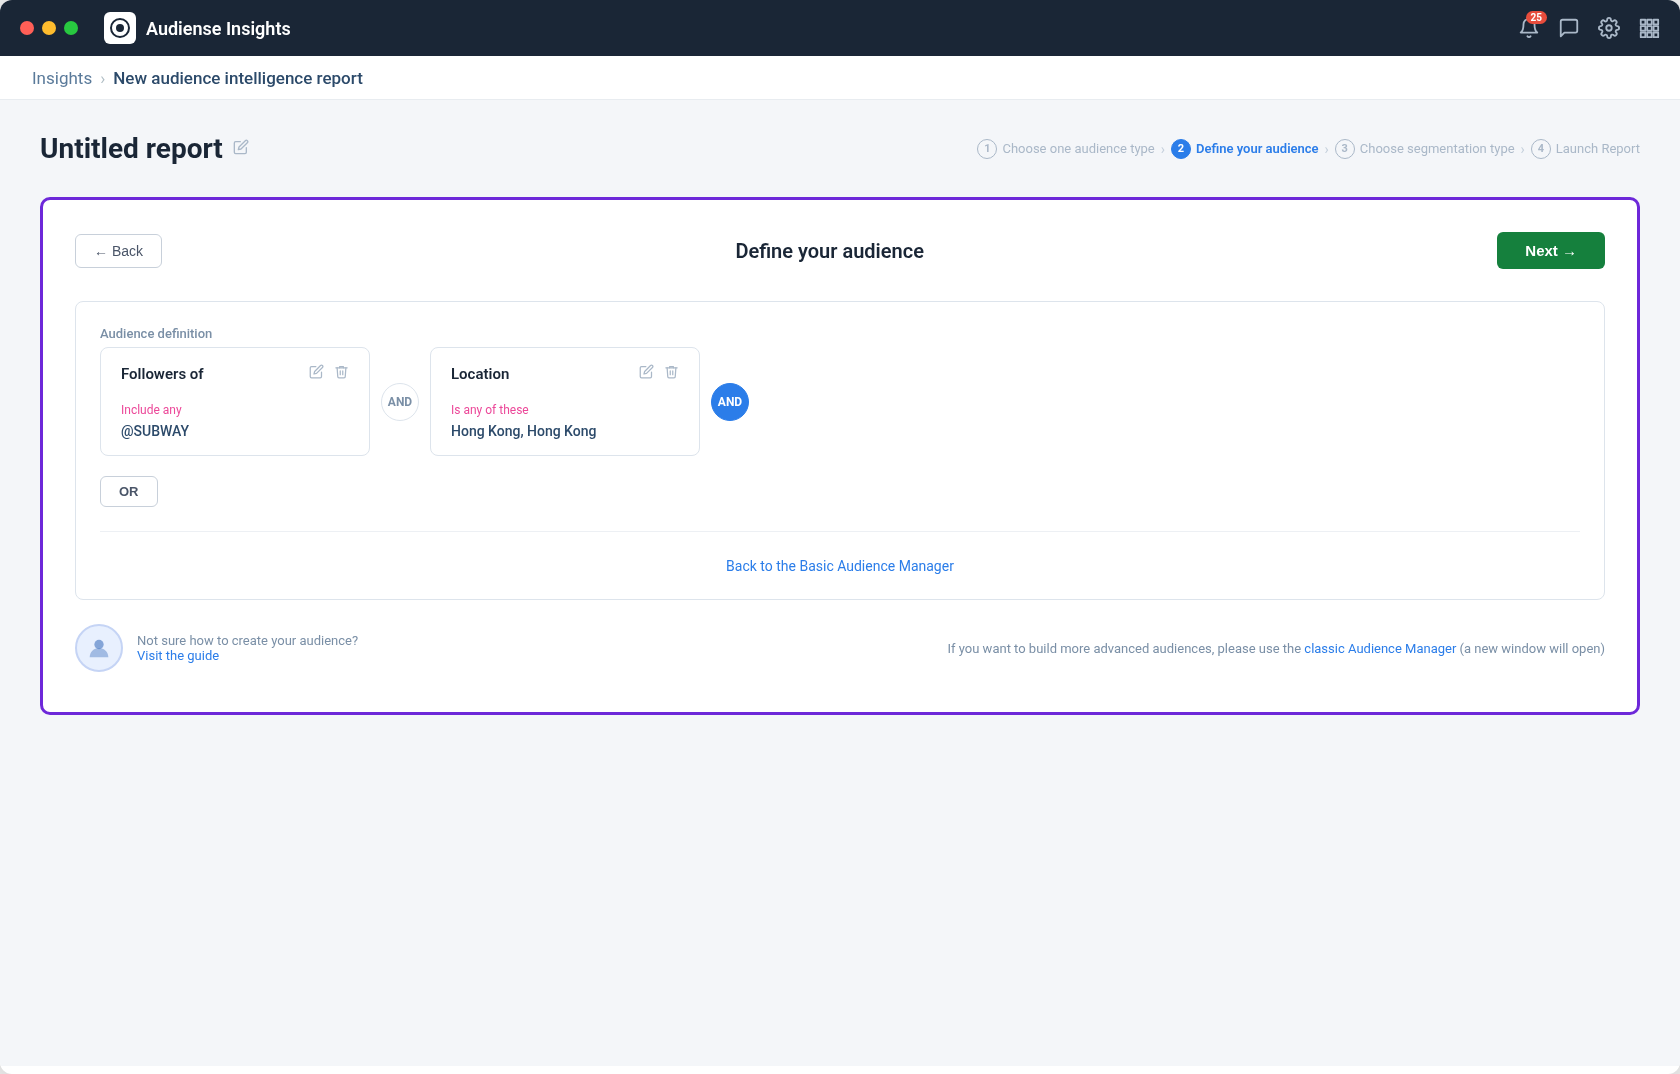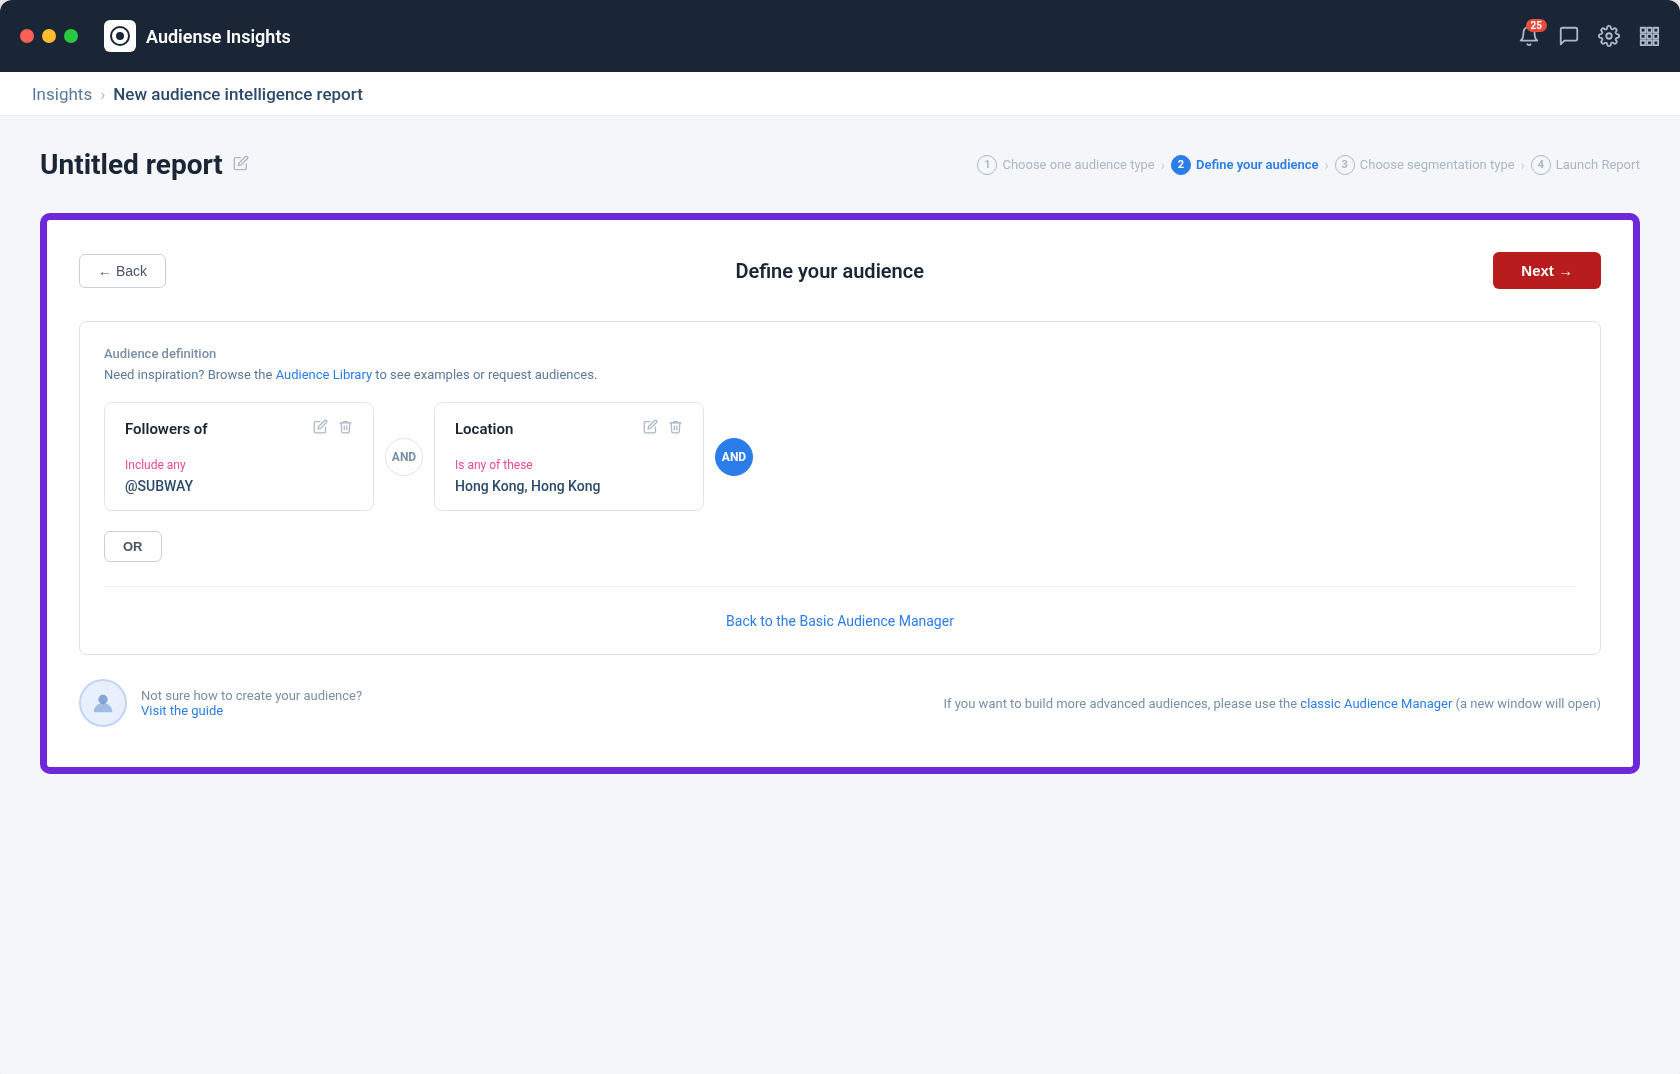--- a/index.html
+++ b/index.html
@@ -1,20 +1,20 @@
 <!DOCTYPE html>
 <html><head>
   <meta charset="utf-8">
   <style>
     * { box-sizing: border-box; margin: 0; padding: 0; }
     body { font-family: -apple-system, BlinkMacSystemFont, 'Segoe UI', Roboto, sans-serif; background: #f0f0f0; }
 
     
     .window { width: 1680px; min-height: 1074px; background: #fff; border-radius: 12px; overflow: hidden; box-shadow: 0 4px 32px rgba(0,0,0,0.18); }
-    .title-bar { background: #1a2636; height: 72px; display: flex; align-items: center; padding: 0 20px; gap: 16px; position: relative; }
+    .title-bar { background: #1a2636; height: 56px; display: flex; align-items: center; padding: 0 20px; gap: 16px; position: relative; }
     .traffic-lights { display: flex; gap: 8px; }
     .tl { width: 14px; height: 14px; border-radius: 50%; }
     .tl-red { background: #ff5f57; }
     .tl-yellow { background: #febc2e; }
     .tl-green { background: #28c840; }
     .app-logo { display: flex; align-items: center; gap: 10px; margin-left: 10px; }
     .logo-icon { width: 32px; height: 32px; background: #fff; border-radius: 6px; display: flex; align-items: center; justify-content: center; }
     .logo-icon svg { width: 22px; height: 22px; }
     .app-title { color: #fff; font-size: 18px; font-weight: 600; }
     .nav-right { margin-left: auto; display: flex; align-items: center; gap: 18px; }
@@ -33,25 +33,25 @@
     .report-title { font-size: 28px; font-weight: 700; color: #1a2636; display: flex; align-items: center; gap: 10px; }
     .edit-icon { color: #aab8c8; cursor: pointer; font-size: 16px; }
     .steps { margin-left: auto; display: flex; align-items: center; gap: 6px; font-size: 13px; }
     .step { display: flex; align-items: center; gap: 5px; color: #aab8c8; }
     .step.active { color: #2b7de9; font-weight: 600; }
     .step-num { width: 20px; height: 20px; border-radius: 50%; border: 1.5px solid currentColor; display: flex; align-items: center; justify-content: center; font-size: 11px; font-weight: 700; }
     .step.active .step-num { background: #2b7de9; color: #fff; border-color: #2b7de9; }
     .step-sep { color: #c5d0dc; font-size: 14px; }
 
     
-    .content-card { background: #fff; border: 7px solid #6d28d9; border-radius: 10px; padding: 32px; }
+    .content-card { background: #fff; border: 3px solid #6d28d9; border-radius: 10px; padding: 32px; }
     .page-heading { font-size: 20px; font-weight: 600; color: #1a2636; text-align: center; flex: 1; }
 
     .back-btn { border: 1px solid #c8d0da; background: #fff; color: #4a5568; border-radius: 6px; padding: 8px 18px; font-size: 14px; cursor: pointer; display: flex; align-items: center; gap: 6px; }
-    .next-btn { background: #b91c1c; color: #fff; border: none; border-radius: 6px; padding: 10px 28px; font-size: 15px; font-weight: 600; cursor: pointer; display: flex; align-items: center; gap: 8px; }
+    .next-btn { background: #15803d; color: #fff; border: none; border-radius: 6px; padding: 10px 28px; font-size: 15px; font-weight: 600; cursor: pointer; display: flex; align-items: center; gap: 8px; }
 
     .top-toolbar { display: flex; align-items: center; margin-bottom: 32px; }
     .spacer { flex: 1; }
 
     
     .audience-def-box { border: 1px solid #dde4ec; border-radius: 8px; padding: 24px; }
     .aud-def-label { font-size: 13px; color: #7a8fa6; margin-bottom: 6px; font-weight: 500; }
     .aud-def-desc { font-size: 13px; color: #5a7a9a; margin-bottom: 20px; }
     .aud-def-desc a { color: #2b7de9; text-decoration: none; }
 
@@ -185,23 +185,20 @@
       <div class="top-toolbar">
         <button class="back-btn">← Back</button>
         <div class="spacer"></div>
         <span class="page-heading">Define your audience</span>
         <div class="spacer"></div>
         <button class="next-btn">Next →</button>
       </div>
 
       <div class="audience-def-box">
         <div class="aud-def-label">Audience definition</div>
-        <div class="aud-def-desc">
-          <span>Need inspiration? Browse the </span><a href="#">Audience Library</a><span> to see examples or request audiences.</span>
-        </div>
 
         
         <div class="conditions-row">
 
           <div class="condition-card">
             <div class="cond-header">
               <span class="cond-title">Followers of</span>
               <div class="cond-icons">
                 <span class="cond-icon">
                   <svg width="15" height="15" viewBox="0 0 24 24" fill="none" stroke="#aab8c8" stroke-width="2" stroke-linecap="round" stroke-linejoin="round">

